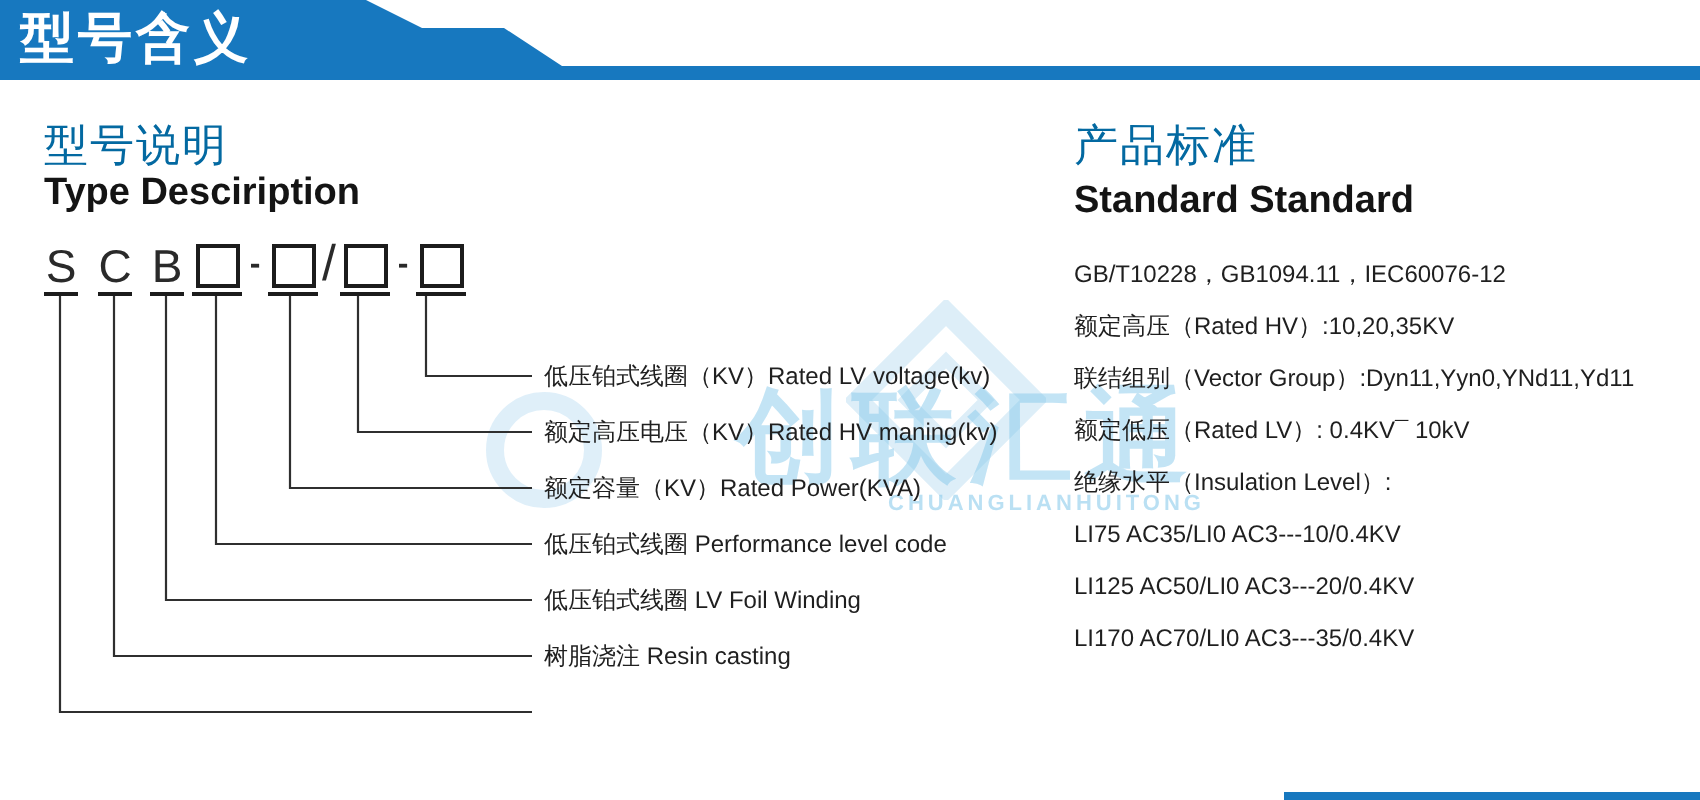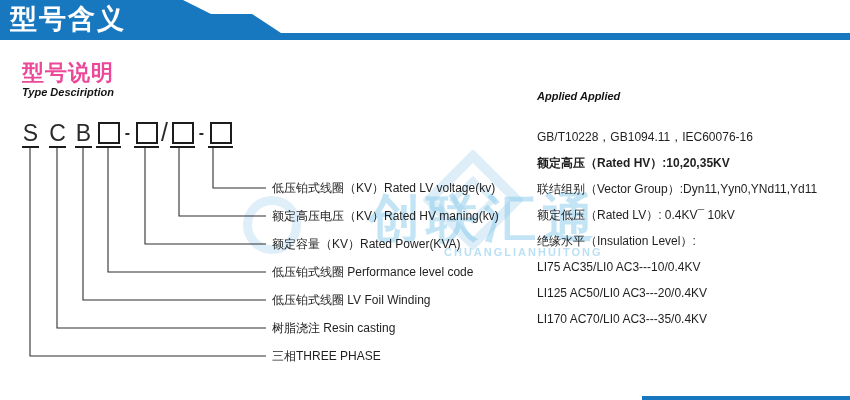--- a/index.html
+++ b/index.html
@@ -10,22 +10,22 @@
   .layer-watermark{position:absolute;inset:0;z-index:0;pointer-events:none;}
   .layer-lines{position:absolute;inset:0;z-index:1;pointer-events:none;}
   .layer-content{position:absolute;inset:0;z-index:2;}
 
   
   .hdr-svg{position:absolute;left:0;top:0;}
   .hdr-cn{position:absolute;left:10px;top:1px;color:#fff;font-size:27px;font-weight:bold;letter-spacing:2px;white-space:nowrap;}
   .hdr-en{position:absolute;left:142px;top:17px;color:#fff;font-size:13px;font-weight:bold;letter-spacing:1px;white-space:nowrap;}
 
   
-  .sec-cn{position:absolute;color:#ec4899;font-size:22px;font-weight:bold;letter-spacing:1px;white-space:nowrap;}
-  .sec-en{position:absolute;color:#141414;font-size:11px;font-weight:bold;white-space:nowrap;font-style:italic;}
+  .sec-cn{position:absolute;color:#0369a1;font-size:22px;font-weight:normal;letter-spacing:1px;white-space:nowrap;}
+  .sec-en{position:absolute;color:#141414;font-size:19px;font-weight:bold;white-space:nowrap;}
 
   
   .code-row{position:absolute;left:22px;top:113px;display:flex;align-items:flex-end;}
   .letter-cell{width:17px;height:31px;border-bottom:2px solid #1c1c1c;display:flex;align-items:flex-end;justify-content:center;
     font-size:23px;line-height:25px;color:#2a2a2a;font-weight:500;}
   .box-cell{width:25px;height:31px;border-bottom:2px solid #1c1c1c;display:flex;align-items:flex-end;justify-content:center;padding-bottom:2px;}
   .sq{width:18px;height:18px;border:2px solid #1c1c1c;background:transparent;}
   .sep-dash{width:13px;height:31px;display:flex;align-items:center;justify-content:center;font-size:16px;color:#2a2a2a;font-weight:600;}
   .sep-slash{width:11px;height:31px;display:flex;align-items:center;justify-content:center;font-size:25px;color:#2a2a2a;font-weight:400;}
   .mr10{margin-right:10px}.mr9{margin-right:9px}.mr4{margin-right:4px}
@@ -104,26 +104,26 @@
           <div class="sq"></div>
         </div>
     </div>
 
     <div class="lbl" style="top:181px;">低压铂式线圈（KV）Rated LV voltage(kv)</div>
     <div class="lbl" style="top:209px;">额定高压电压（KV）Rated HV maning(kv)</div>
     <div class="lbl" style="top:237px;">额定容量（KV）Rated Power(KVA)</div>
     <div class="lbl" style="top:265px;">低压铂式线圈 Performance level code</div>
     <div class="lbl" style="top:321px;">树脂浇注 Resin casting</div>
     <div class="lbl" style="top:293px;">低压铂式线圈 LV Foil Winding</div>
-    <div class="lbl" style="top:349px;">三相THREE PHASE</div>
 
-    <div class="sec-en" style="left:537px;top:90px;">Applied Applied</div>
+    <div class="sec-cn" style="left:537px;top:58px;">产品标准</div>
+    <div class="sec-en" style="left:537px;top:90px;">Standard Standard</div>
 
-    <div class="std-line" style="top:130px;">GB/T10228，GB1094.11，IEC60076-16</div>
-    <div class="std-line" style="top:156px;font-weight:bold;">额定高压（Rated HV）:10,20,35KV</div>
+    <div class="std-line" style="top:130px;">GB/T10228，GB1094.11，IEC60076-12</div>
+    <div class="std-line" style="top:156px;">额定高压（Rated HV）:10,20,35KV</div>
     <div class="std-line" style="top:182px;">联结组别（Vector Group）:Dyn11,Yyn0,YNd11,Yd11</div>
     <div class="std-line" style="top:208px;">额定低压（Rated LV）: 0.4KV¯ 10kV</div>
     <div class="std-line" style="top:234px;">绝缘水平（Insulation Level）:</div>
     <div class="std-line" style="top:260px;">LI75 AC35/LI0 AC3---10/0.4KV</div>
     <div class="std-line" style="top:286px;text-align:right;">LI125 AC50/LI0 AC3---20/0.4KV</div>
     <div class="std-line" style="top:312px;">LI170 AC70/LI0 AC3---35/0.4KV</div>
 
     <div class="footer-strip"></div>
   </div>
 </div>

